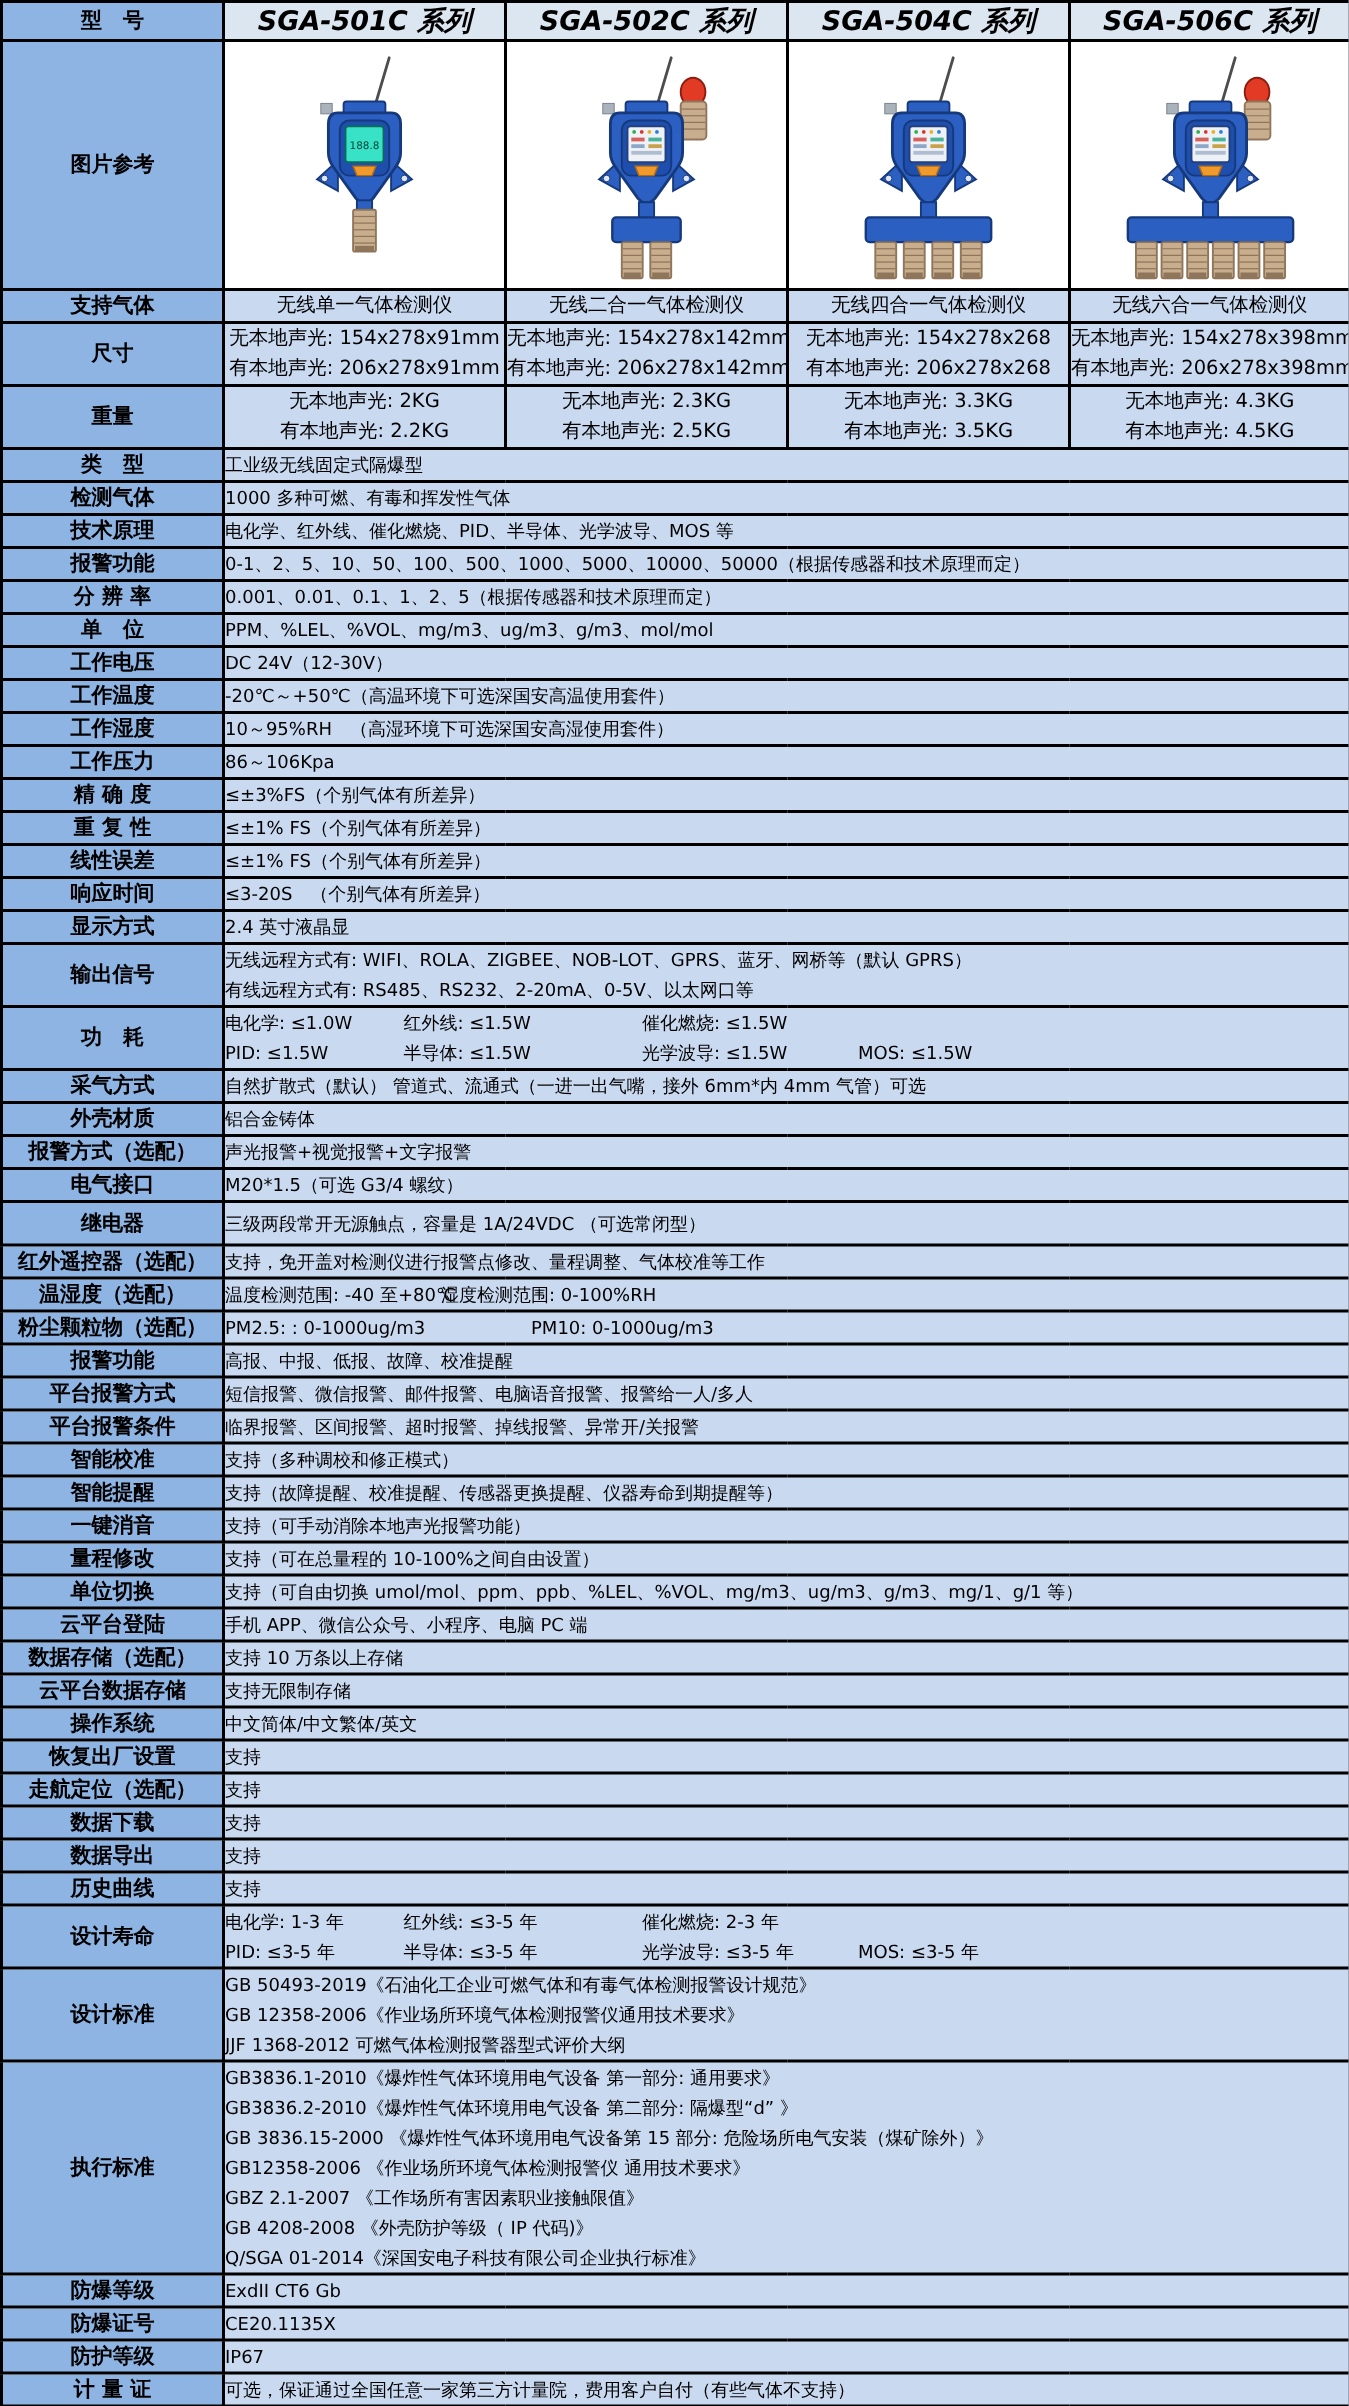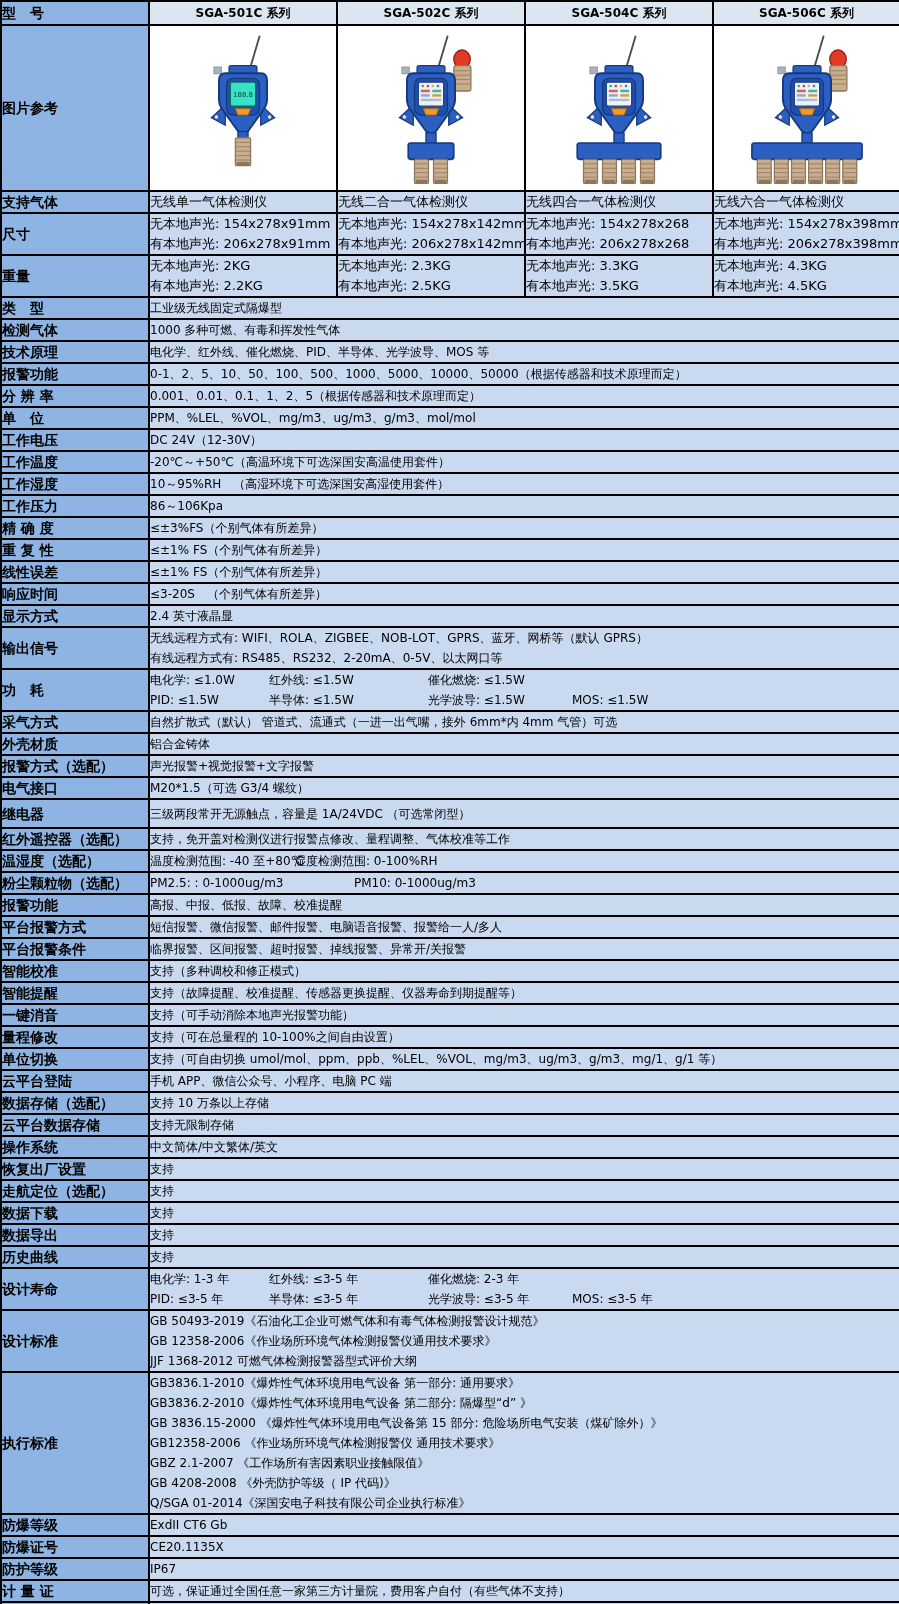--- a/index.html
+++ b/index.html
@@ -1,22 +1,22 @@
 <!DOCTYPE html>
 <html style="--label-bg: #8db4e2; --value-bg: #c9d9f0; --model-bg: #dce6f1; --image-bg: #ffffff; --border: #000000;"><head>
 <meta charset="utf-8">
 <style>
   html,body{margin:0;padding:0;background:#fff;}
   .page{width:899px;font-family:"DejaVu Sans","Liberation Sans",sans-serif;color:#000;}
   table.spec{width:899px;border-collapse:collapse;table-layout:fixed;background:var(--value-bg,#c9d9f0);}
   table.spec td{border:2px solid var(--border,#000);padding:0;vertical-align:middle;overflow:hidden;}
-  td.lbl{background:var(--label-bg,#8db4e2);font-weight:bold;font-size:14px;line-height:18px;margin-left:13px;}
-  td.model{background:var(--model-bg,#dce6f1);font-weight:bold;text-align:center;font-size:12px;height:22px;}
+  td.lbl{background:var(--label-bg,#8db4e2);font-weight:bold;text-align:center;font-size:14px;line-height:18px;margin-left:13px;}
+  td.model{background:var(--model-bg,#dce6f1);font-weight:bold;text-align:center;font-size:18px;height:22px;font-style:italic;}
   td.imgcell{background:var(--image-bg,#fff);text-align:right;height:164px;}
-  td.pcell{background:var(--value-bg,#c9d9f0);font-size:13px;}
+  td.pcell{background:var(--value-bg,#c9d9f0);text-align:center;font-size:13px;}
   td.val{background:var(--value-bg,#c9d9f0);text-align:left;font-size:12px;padding-left:8px;}
   .ln{line-height:20px;white-space:pre;}
   .ln{display:block;}
   .ln .seg{display:inline-block;white-space:pre;}
   svg.product{display:block;margin:4px auto 0 auto;}
 </style>
 </head>
 <body>
 
 <div class="page">

